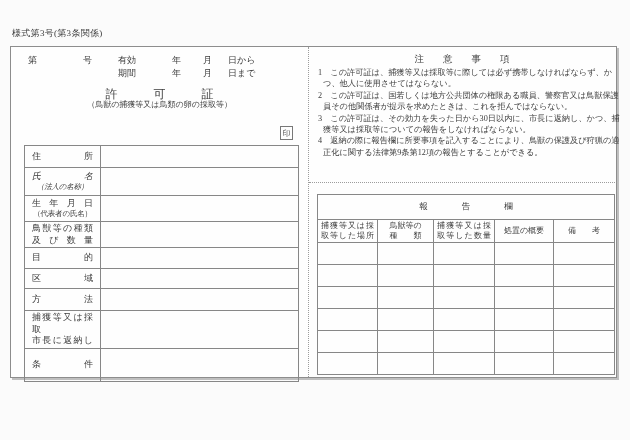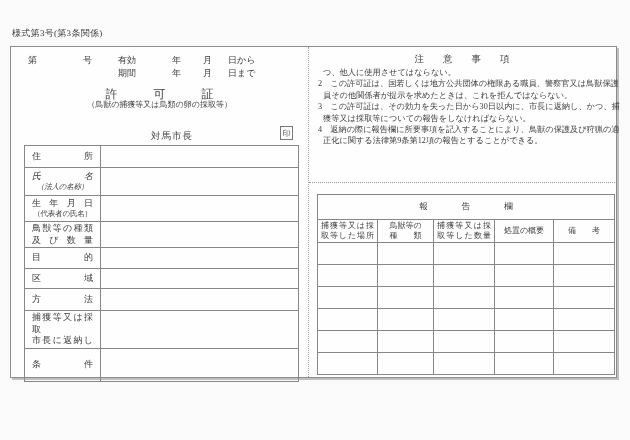--- a/index.html
+++ b/index.html
@@ -53,21 +53,20 @@
   <span class="hd" style="left:107px;top:20px;">期間</span>
   <span class="hd" style="left:161px;top:7px;">年</span>
   <span class="hd" style="left:192px;top:7px;">月</span>
   <span class="hd" style="left:217px;top:7px;">日から</span>
   <span class="hd" style="left:161px;top:20px;">年</span>
   <span class="hd" style="left:192px;top:20px;">月</span>
   <span class="hd" style="left:217px;top:20px;">日まで</span>
 
   <div class="permit-title">許　　　可　　　証</div>
   <div class="permit-subtitle">（鳥獣の捕獲等又は鳥類の卵の採取等）</div>
-  <div class="issuer">対馬市長</div>
   <div class="seal">印</div>
 
   <table class="fields">
     <colgroup>
         <col style="width:76px;">
         <col style="width:198px;">
       </colgroup>
     <tbody>
         <tr style="height:22px;">
           <td class="lab">
@@ -128,20 +127,21 @@
           <td class="val"></td>
         </tr>
   </tbody>
     </table>
 
   <div class="divider-v"></div>
   <div class="divider-h"></div>
 
   <div class="notes-heading">注　　意　　事　　項</div>
   <div class="notes">
+    <div>1　この許可証は、捕獲等又は採取等に際しては必ず携帯しなければならず、か</div>
     <div class="cont">つ、他人に使用させてはならない。</div>
     <div>2　この許可証は、国若しくは地方公共団体の権限ある職員、警察官又は鳥獣保護</div>
     <div class="cont">員その他関係者が提示を求めたときは、これを拒んではならない。</div>
     <div>3　この許可証は、その効力を失った日から30日以内に、市長に返納し、かつ、捕</div>
     <div class="cont">獲等又は採取等についての報告をしなければならない。</div>
     <div>4　返納の際に報告欄に所要事項を記入することにより、鳥獣の保護及び狩猟の適</div>
     <div class="cont">正化に関する法律第9条第12項の報告とすることができる。</div>
   </div>
 
   <table class="report">

